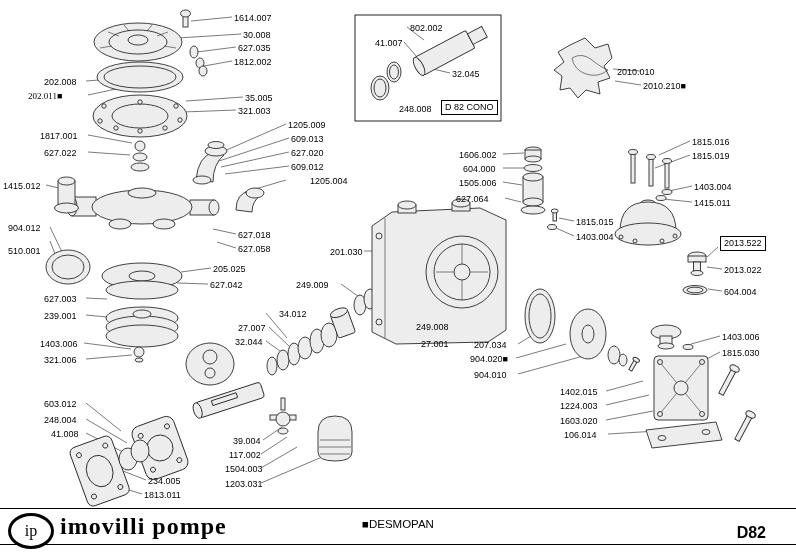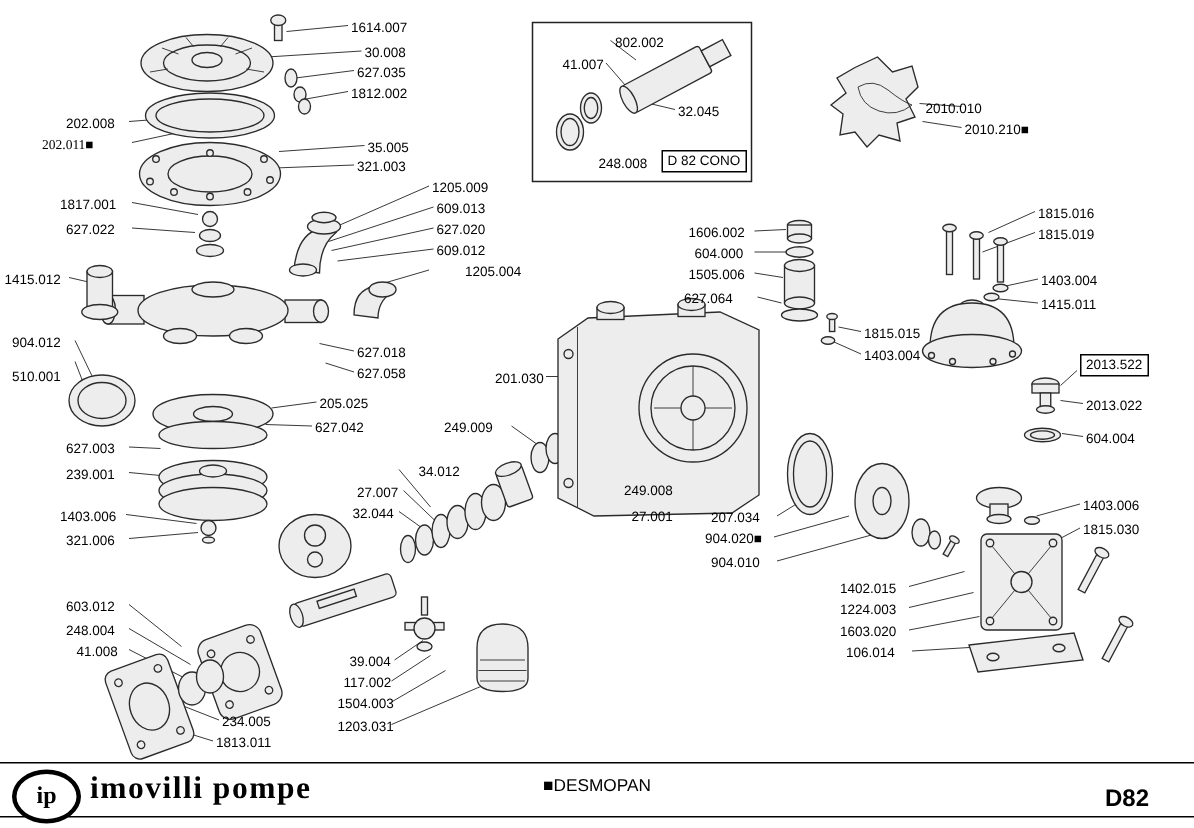--- a/index.html
+++ b/index.html
@@ -23,25 +23,25 @@
   .part-label.boxed { border:1px solid #000; background:#fff; padding:1px 3px; line-height:11px; }
   .footer {
     position:absolute; left:0; right:0; top:508px; bottom:0;
     border-top:1.2px solid #000; background:#fff;
   }
   .footer-rule2 { position:absolute; left:0; right:0; top:35px; height:0; border-top:1.2px solid #000; }
   .logo-oval {
     position:absolute; left:8px; top:4px; width:40px; height:30px; z-index:2;
     border:3px solid #000; border-radius:50%; background:#fff;
     display:flex; align-items:center; justify-content:center;
-    font-family:"Liberation Serif", serif; font-weight:bold; font-size:16px;
+    font-family:"Liberation Serif", serif; font-weight:normal; font-size:16px;
   }
   .brand {
     position:absolute; left:60px; top:4px;
-    font-family:"Liberation Serif", serif; font-weight:bold; font-size:21px; letter-spacing:1px; color:#000;
+    font-family:"Liberation Serif", serif; font-weight:bold; font-size:24px; letter-spacing:1px; color:#000;
   }
   .desmopan { position:absolute; left:362px; top:9px; font-size:11.5px; color:#000; }
   .model { position:absolute; right:30px; top:15px; font-weight:bold; font-size:16px; color:#000; }
 </style>
 </head>
 <body>
 
 <div class="page">
 
 

